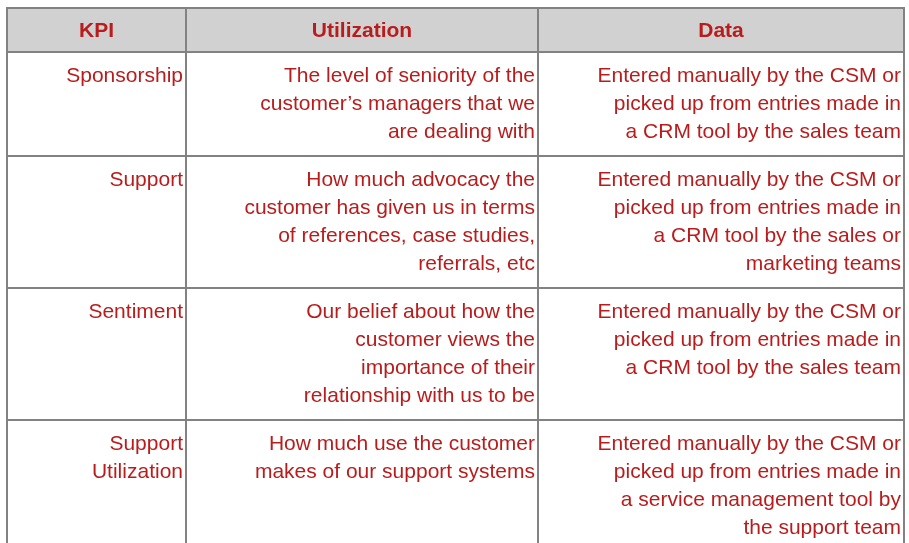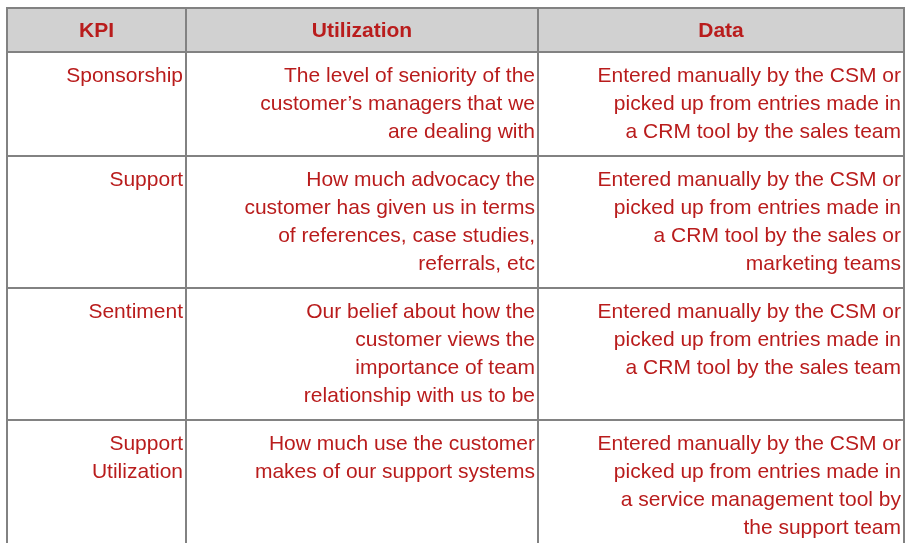--- a/index.html
+++ b/index.html
@@ -85,21 +85,21 @@
 referrals, etc</td>
       <td>Entered manually by the CSM or
 picked up from entries made in
 a CRM tool by the sales or
 marketing teams</td>
     </tr>
     <tr class="row-3">
       <td>Sentiment</td>
       <td>Our belief about how the
 customer views the
-importance of team
+importance of their
 relationship with us to be</td>
       <td>Entered manually by the CSM or
 picked up from entries made in
 a CRM tool by the sales team</td>
     </tr>
     <tr class="row-4">
       <td>Support
 Utilization</td>
       <td>How much use the customer
 makes of our support systems</td>

